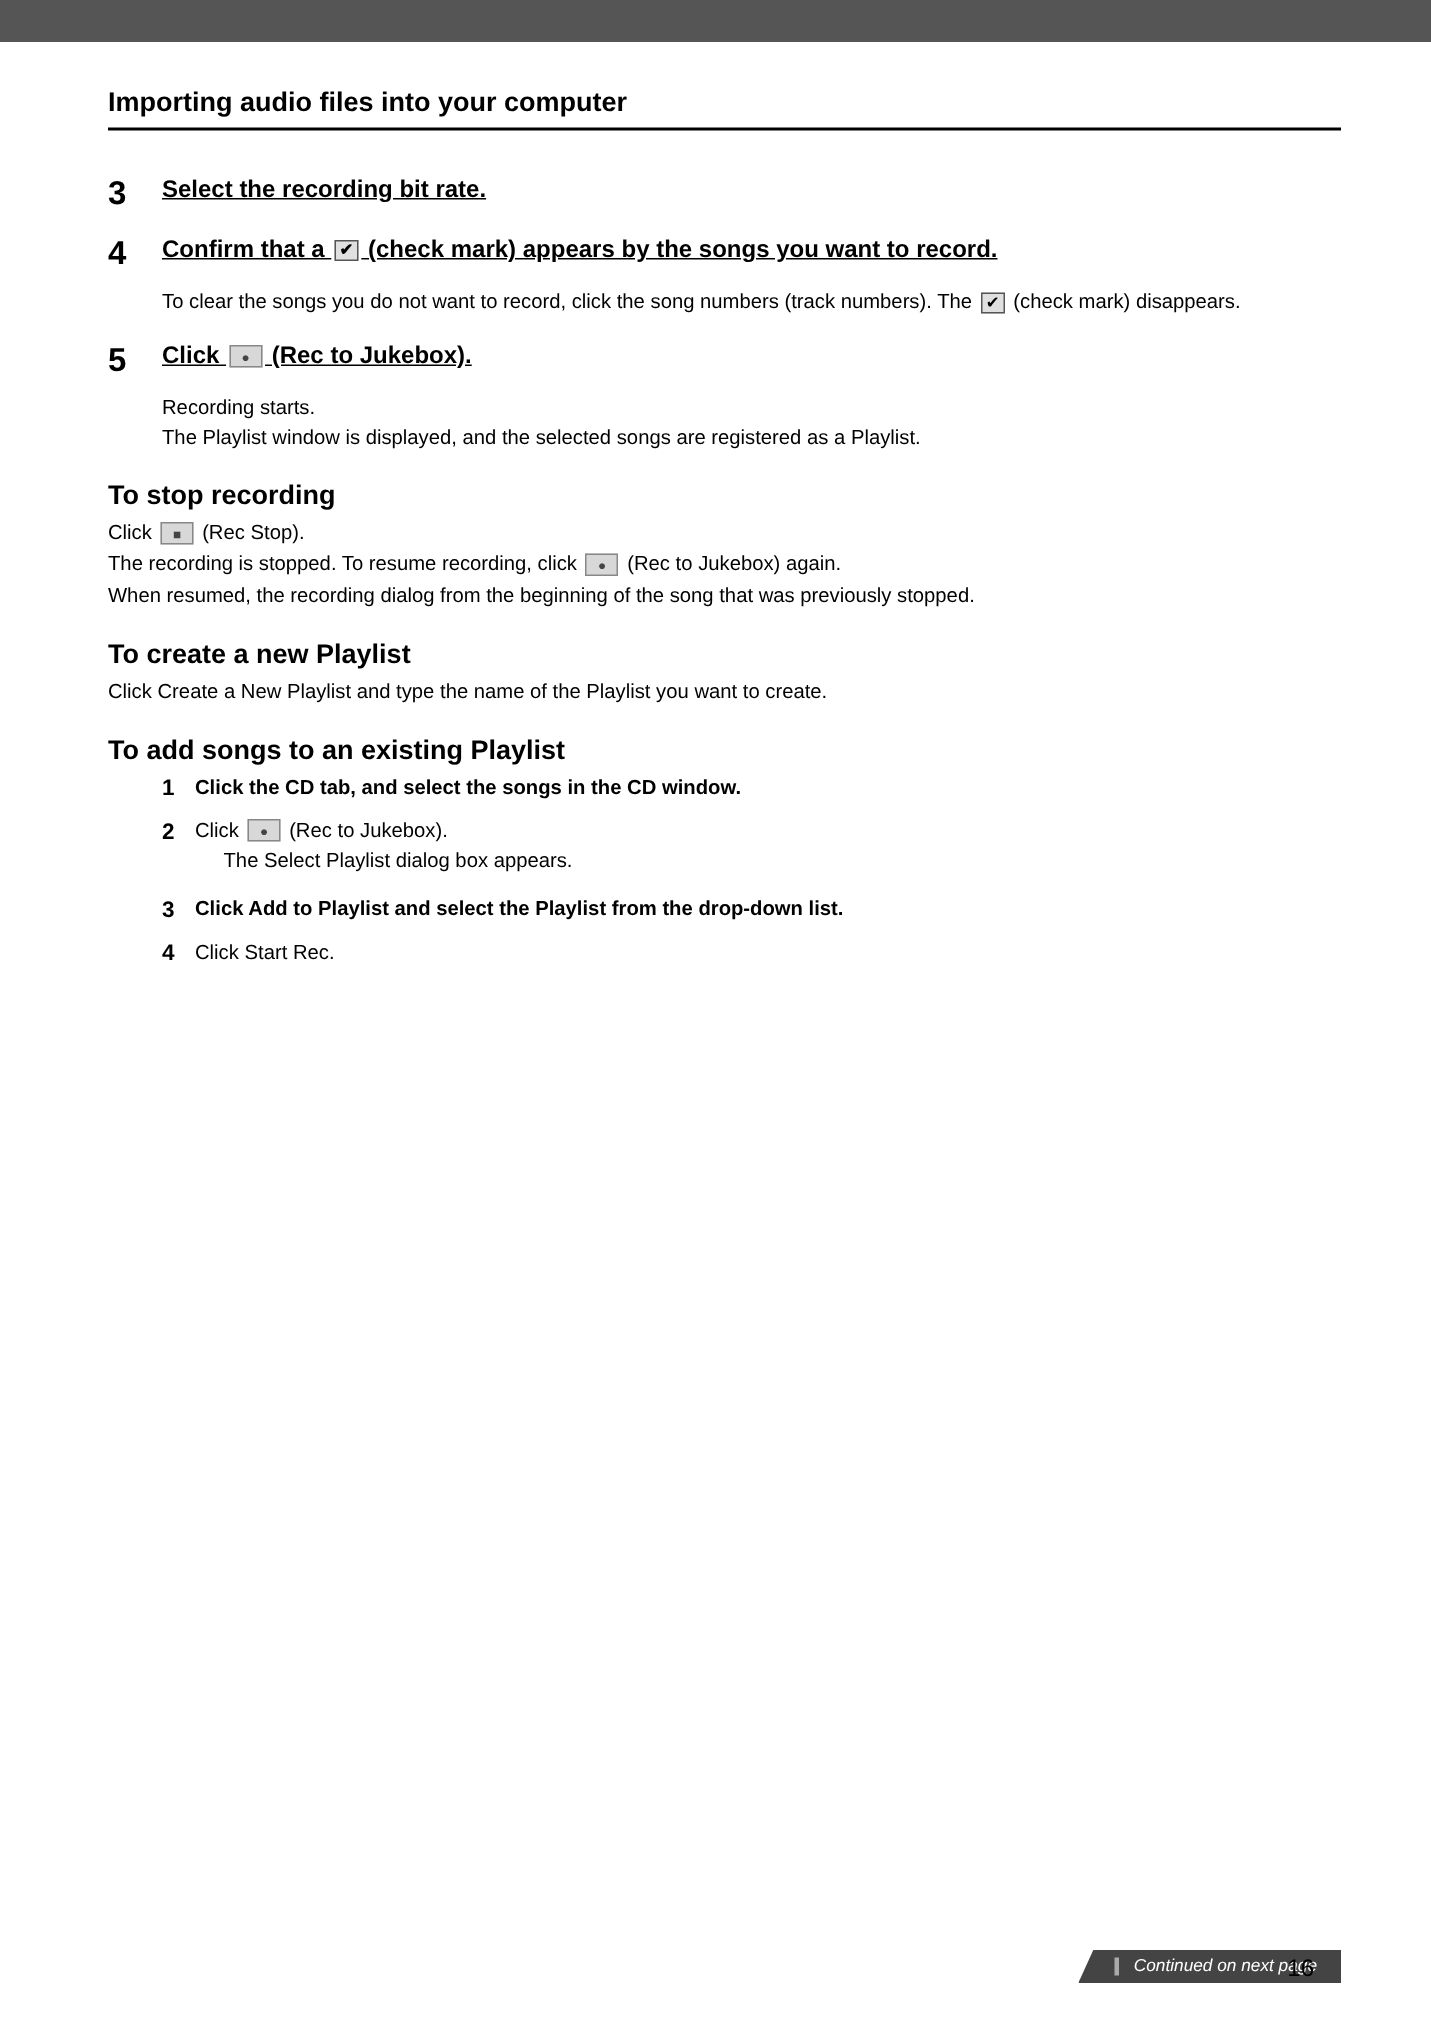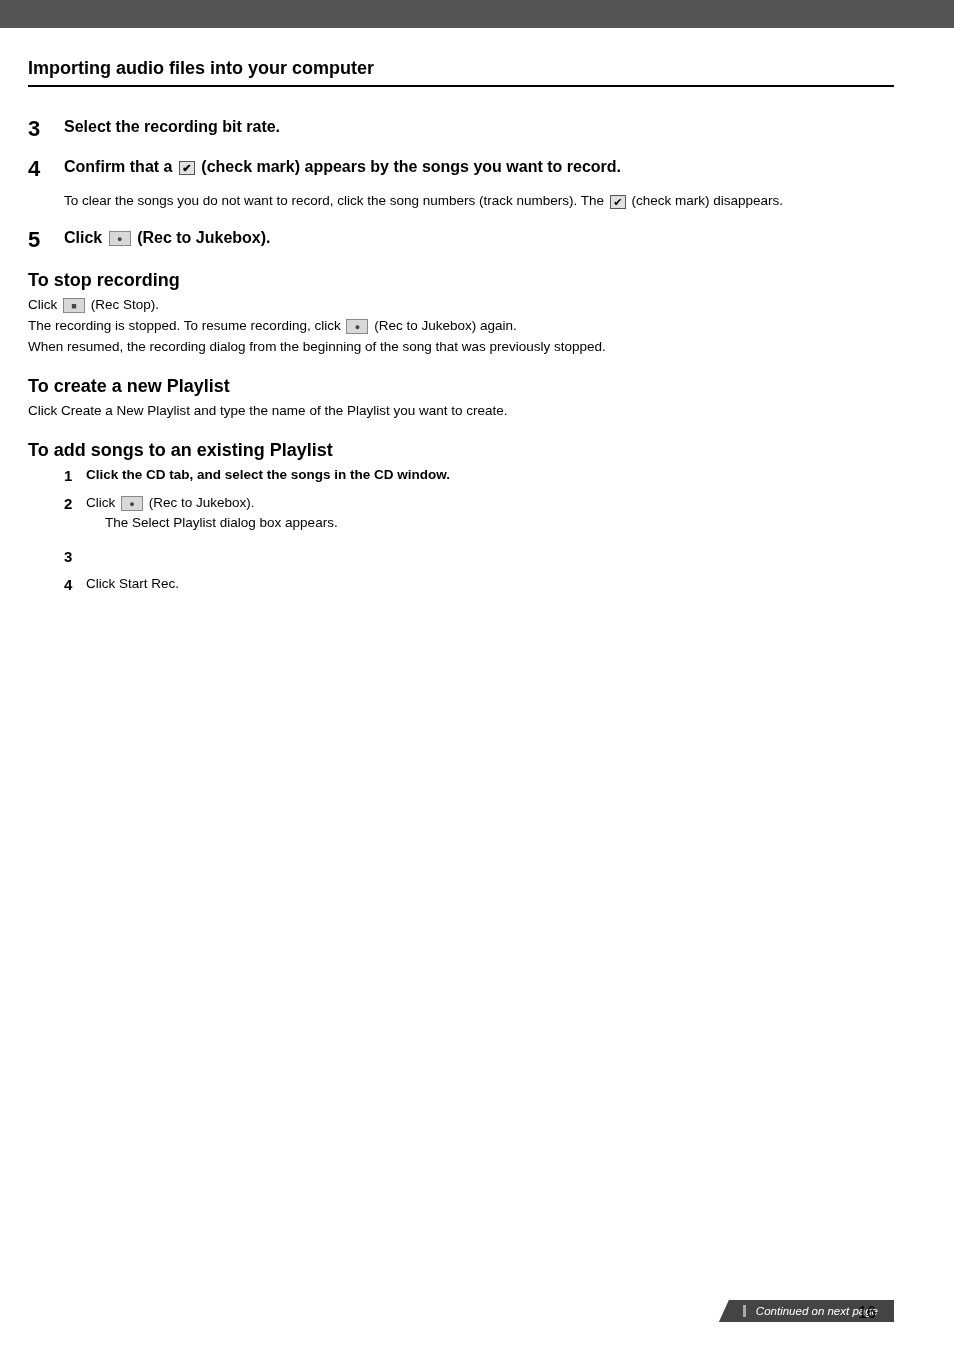--- a/index.html
+++ b/index.html
@@ -14,21 +14,21 @@
       position: relative;
     }
 
     .top-bar {
       width: 100%;
       height: 28px;
       background: #555555;
     }
 
     .page-content {
-      padding: 30px 60px 80px 28px;
+      padding: 30px 60px 80px 72px;
     }
 
     .page-title {
       font-size: 18px;
       font-weight: bold;
       border-bottom: 2px solid #000;
       padding-bottom: 6px;
       margin-bottom: 30px;
     }
 
@@ -42,20 +42,21 @@
       font-size: 22px;
       font-weight: bold;
       min-width: 36px;
       line-height: 1.1;
     }
 
     .step-text {
       font-size: 16px;
       font-weight: bold;
       line-height: 1.3;
+      text-decoration: underline;
     }
 
     .step-desc {
       margin-left: 36px;
       margin-bottom: 16px;
       font-size: 13.5px;
       line-height: 1.5;
     }
 
     .sub-heading {
@@ -205,20 +206,24 @@
     <div class="step-text">Confirm that a <span class="checkmark-icon">✔</span> (check mark) appears by the songs you want to record.</div>
   </div>
   <div class="step-desc">
     <div>To clear the songs you do not want to record, click the song numbers (track numbers). The <span class="checkmark-icon">✔</span> (check mark) disappears.</div>
   </div>
 
   <div class="step-block">
     <div class="step-number">5</div>
     <div class="step-text">Click <span class="rec-jukebox-icon"></span> (Rec to Jukebox).</div>
   </div>
+  <div class="step-desc">
+    <div>Recording starts.</div>
+    <div>The Playlist window is displayed, and the selected songs are registered as a Playlist.</div>
+  </div>
 
   <div class="sub-heading">To stop recording</div>
   <div class="sub-block">
     <div>Click <span class="rec-stop-icon">■</span> (Rec Stop).</div>
     <div>The recording is stopped. To resume recording, click <span class="rec-jukebox-icon"></span> (Rec to Jukebox) again.</div>
     <div>When resumed, the recording dialog from the beginning of the song that was previously stopped.</div>
   </div>
 
   <div class="sub-heading">To create a new Playlist</div>
   <div class="sub-block">
@@ -236,20 +241,21 @@
     <div class="numbered-list-item">
       <div class="list-num">2</div>
       <div>
         <div class="list-text">Click <span class="rec-jukebox-icon"></span> (Rec to Jukebox).</div>
         <div class="list-sub-desc">The Select Playlist dialog box appears.</div>
       </div>
     </div>
 
     <div class="numbered-list-item">
       <div class="list-num">3</div>
+      <div class="list-text list-text-bold">Click Add to Playlist and select the Playlist from the drop-down list.</div>
     </div>
 
     <div class="numbered-list-item">
       <div class="list-num">4</div>
       <div class="list-text">Click Start Rec.</div>
     </div>
 
   </div>
 
 </div>

